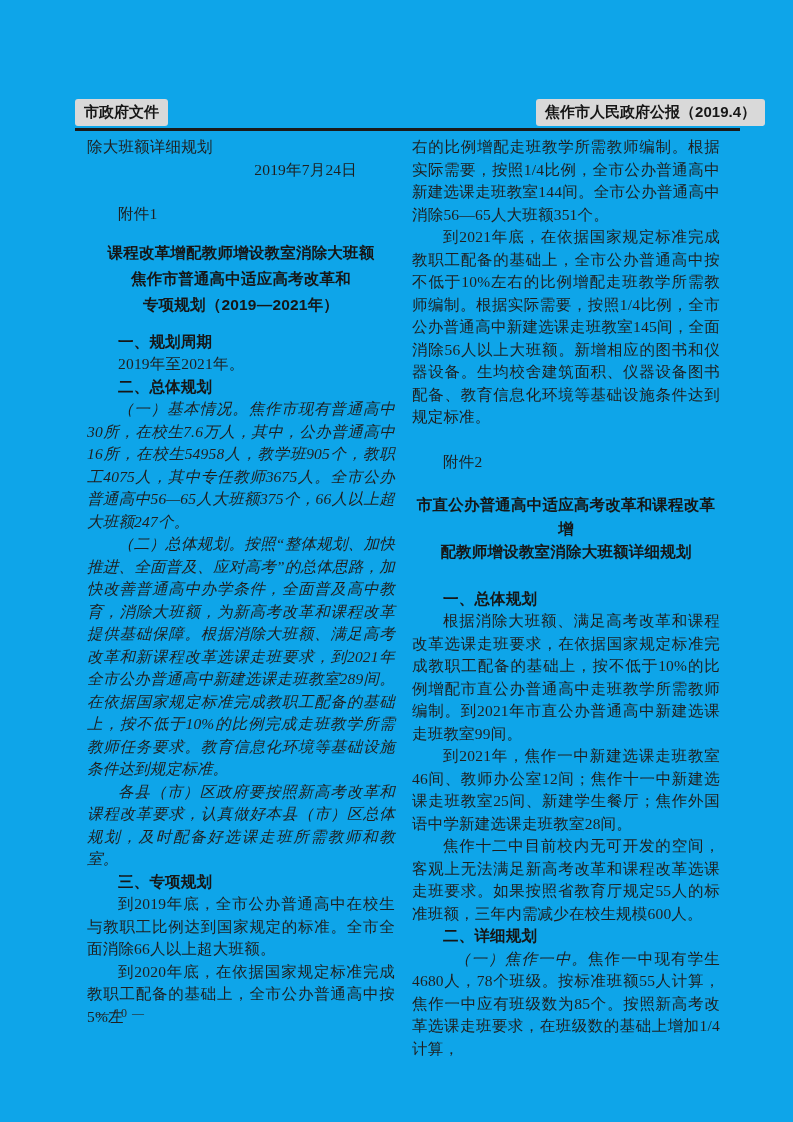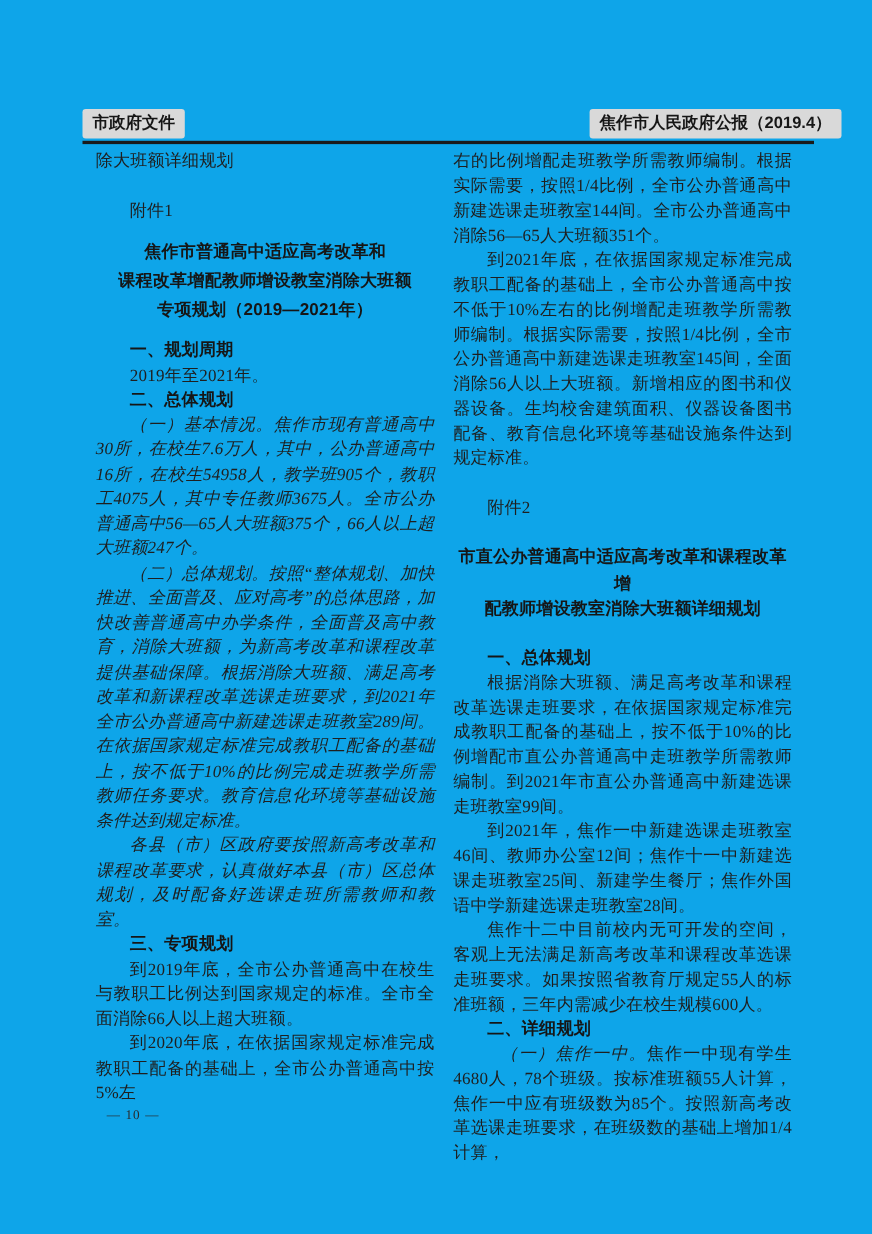--- a/index.html
+++ b/index.html
@@ -79,21 +79,21 @@
   }
   .doc-title {
     font-family: "Liberation Sans", "DejaVu Sans", sans-serif;
     font-weight: bold;
     font-size: 15.5px;
     text-align: center;
     text-indent: 0;
     color: #161616;
   }
   .doc-title-1 { margin-top: 14px; line-height: 26px; margin-bottom: 13px; }
-  .doc-title-2 { margin-top: 22px; line-height: 23.5px; margin-bottom: 22px; }
+  .doc-title-2 { margin-top: 22px; line-height: 23.5px; margin-bottom: 22px; font-family: Liberation Mono, monospace; }
   .doc-title div { text-indent: 0; }
   .heading {
     font-family: "Liberation Sans", "DejaVu Sans", sans-serif;
     font-weight: bold;
     text-indent: 2em;
     color: #161616;
     margin: 0;
   }
   .kai { font-style: italic; margin-left: 12px; }
 
@@ -115,24 +115,25 @@
   <div class="header">
     <span class="header-tag">市政府文件</span>
     <span class="header-tag">焦作市人民政府公报（2019.4）</span>
   </div>
   <div class="header-rule"></div>
 
   <div class="columns">
 
     <div class="col">
       <p class="noindent">除大班额详细规划</p>
+      <p class="date-line">2019年7月24日</p>
       <p class="attach-label">附件1</p>
       <div class="doc-title doc-title-1">
+        <div>课程改革增配教师增设教室消除大班额</div>
         <div>焦作市普通高中适应高考改革和</div>
-        <div>课程改革增配教师增设教室消除大班额</div>
         <div>专项规划（2019—2021年）</div>
       </div>
       <p class="heading">一、规划周期</p>
       <p>2019年至2021年。</p>
       <p class="heading">二、总体规划</p>
       <p class="kai">（一）基本情况。焦作市现有普通高中30所，在校生7.6万人，其中，公办普通高中16所，在校生54958人，教学班905个，教职工4075人，其中专任教师3675人。全市公办普通高中56—65人大班额375个，66人以上超大班额247个。</p>
       <p class="kai">（二）总体规划。按照“整体规划、加快推进、全面普及、应对高考”的总体思路，加快改善普通高中办学条件，全面普及高中教育，消除大班额，为新高考改革和课程改革提供基础保障。根据消除大班额、满足高考改革和新课程改革选课走班要求，到2021年全市公办普通高中新建选课走班教室289间。在依据国家规定标准完成教职工配备的基础上，按不低于10%的比例完成走班教学所需教师任务要求。教育信息化环境等基础设施条件达到规定标准。</p>
       <p class="kai">各县（市）区政府要按照新高考改革和课程改革要求，认真做好本县（市）区总体规划，及时配备好选课走班所需教师和教室。</p>
       <p class="heading">三、专项规划</p>
       <p>到2019年底，全市公办普通高中在校生与教职工比例达到国家规定的标准。全市全面消除66人以上超大班额。</p>

